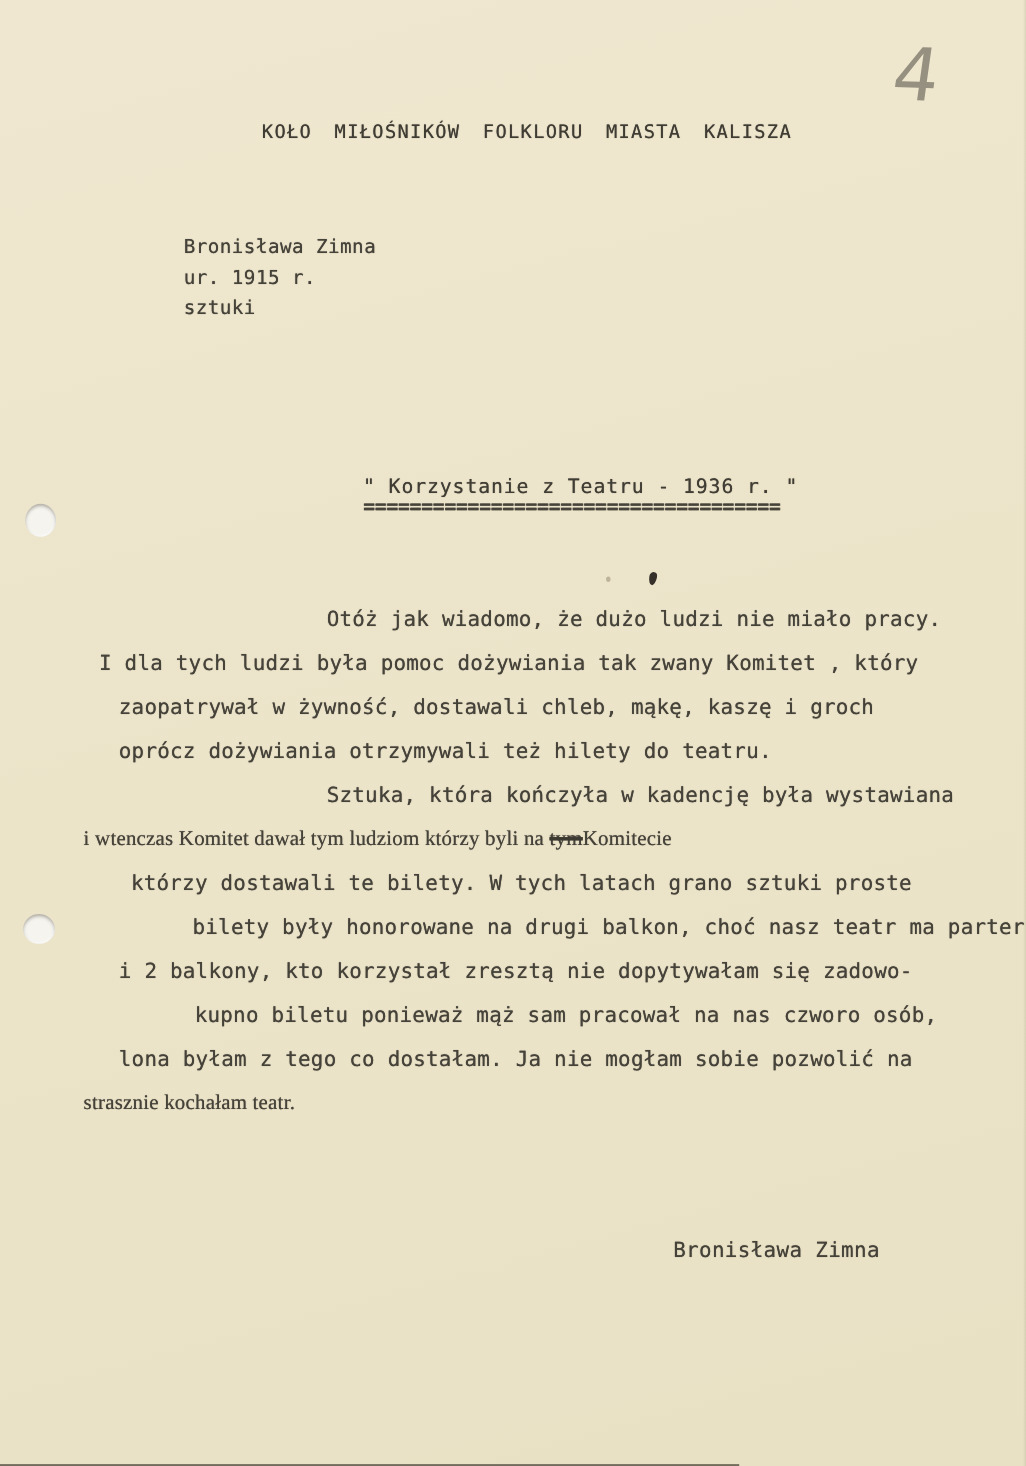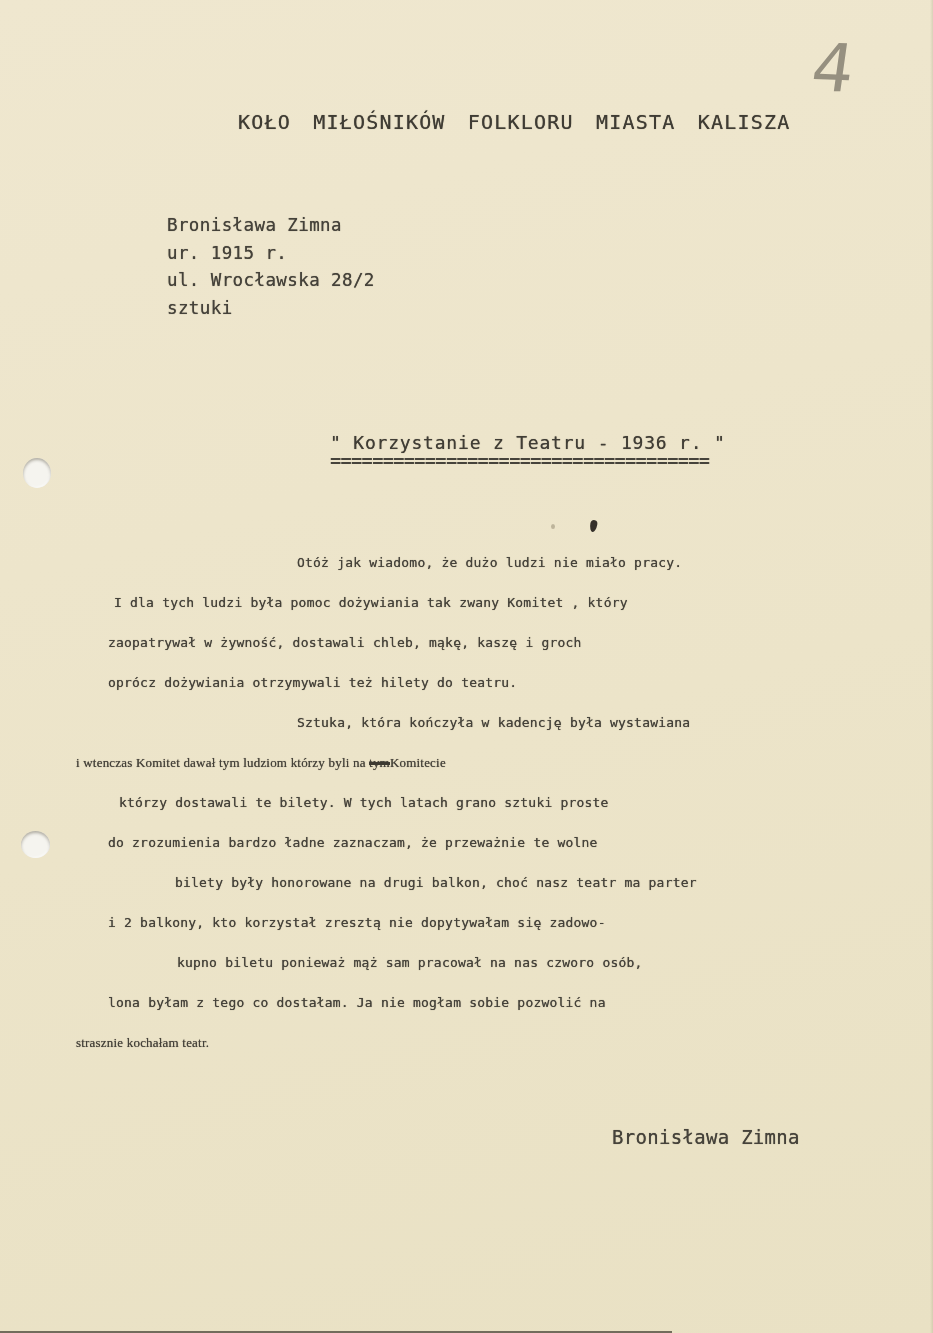--- a/index.html
+++ b/index.html
@@ -9,43 +9,43 @@
     background:linear-gradient(165deg,#efe7cf 0%,#ece4c9 55%,#e9e1c4 100%);
     overflow:hidden;
     font-family:"DejaVu Sans Mono","Liberation Mono",monospace;
     color:#45423a;
   }
   
   .ink{ text-shadow:0 0 0.7px rgba(62,58,48,0.85); }
 
   .doc-header{
     position:absolute; left:238px; top:110px;
-    font-size:20px; letter-spacing:1.2px; word-spacing:9px;
+    font-size:17px; letter-spacing:1.2px; word-spacing:9px;
     color:#3f3c34; white-space:nowrap;
   }
   .author-block{
     position:absolute; left:167px; top:212px;
     font-size:17.5px; line-height:27.6px; letter-spacing:0.4px;
     white-space:nowrap;
   }
   .title-block{
     position:absolute; left:330px; top:432px; white-space:nowrap;
   }
   .title-line{ font-size:18px; letter-spacing:0.8px; color:#403d35; }
   .title-underline{
     font-size:18px; letter-spacing:-0.3px; line-height:16px;
     font-weight:bold; color:#46433b;
     text-shadow:0.5px 0 0 rgba(62,58,48,0.75);
   }
   .body-block{
     position:absolute; left:0; top:543px; width:864px;
-    font-size:13px; letter-spacing:0.2px;
+    font-size:19px; letter-spacing:0.2px;
   }
   .bline{ height:40px; line-height:40px; white-space:nowrap; margin-left:183px; position:relative; }
-  .bline.m159{ margin-left:114px; }
+  .bline.m159{ margin-left:90px; }
   .bline.m175{ margin-left:175px; }
   .bline.m177{ margin-left:177px; }
   .bline.m184{ margin-left:108px; }
   .bline.m189{ margin-left:76px;font-family:Liberation Serif, serif; }
   .bline.m197{ margin-left:119px; }
   .bline.indent{ margin-left:297px; }
   .struck{
     text-decoration:line-through;
     text-decoration-thickness:2.5px;
     text-decoration-color:#3d3a32;
@@ -91,41 +91,39 @@
 
 <div class="page">
 
   <div class="pencil-number">4</div>
 
   <div class="doc-header ink">KOŁO MIŁOŚNIKÓW FOLKLORU MIASTA KALISZA</div>
 
   <div class="author-block ink">
     <div>Bronisława Zimna</div>
     <div>ur. 1915 r.</div>
-    <div>ul. Wrocławska 28/2</div>
     <div>sztuki</div>
   </div>
 
   <div class="title-block">
     <div class="title-line ink">" Korzystanie z Teatru - 1936 r. "</div>
     <div class="title-underline">====================================</div>
   </div>
 
   <div class="body-block ink">
     <div class="bline indent">Otóż jak wiadomo, że dużo ludzi nie miało pracy.</div>
     <div class="bline m159">I dla tych ludzi była pomoc dożywiania tak zwany Komitet , który</div>
     <div class="bline m184">zaopatrywał w żywność, dostawali chleb, mąkę, kaszę i groch</div>
     <div class="bline m184">oprócz dożywiania otrzymywali też hilety do teatru.</div>
     <div class="bline indent">Sztuka, która kończyła w kadencję była wystawiana</div>
     <div class="bline m189">
       <span>i wtenczas Komitet dawał tym ludziom którzy byli na </span><span class="struck">tym</span><span>Komitecie</span>
       
     </div>
     <div class="bline m197">którzy dostawali te bilety. W tych latach grano sztuki proste</div>
-    <div class="bline m184">do zrozumienia bardzo ładne zaznaczam, że przeważnie te wolne</div>
     <div class="bline m175">bilety były honorowane na drugi balkon, choć nasz teatr ma parter</div>
     <div class="bline m184">i 2 balkony, kto korzystał zresztą nie dopytywałam się zadowo-</div>
     <div class="bline m177">kupno biletu ponieważ mąż sam pracował na nas czworo osób,</div>
     <div class="bline m184">lona byłam z tego co dostałam. Ja nie mogłam sobie pozwolić na</div>
     <div class="bline m189">strasznie kochałam teatr.</div>
   </div>
 
   <div class="signature ink">Bronisława Zimna</div>
 
   <div class="hole hole-1"></div>

